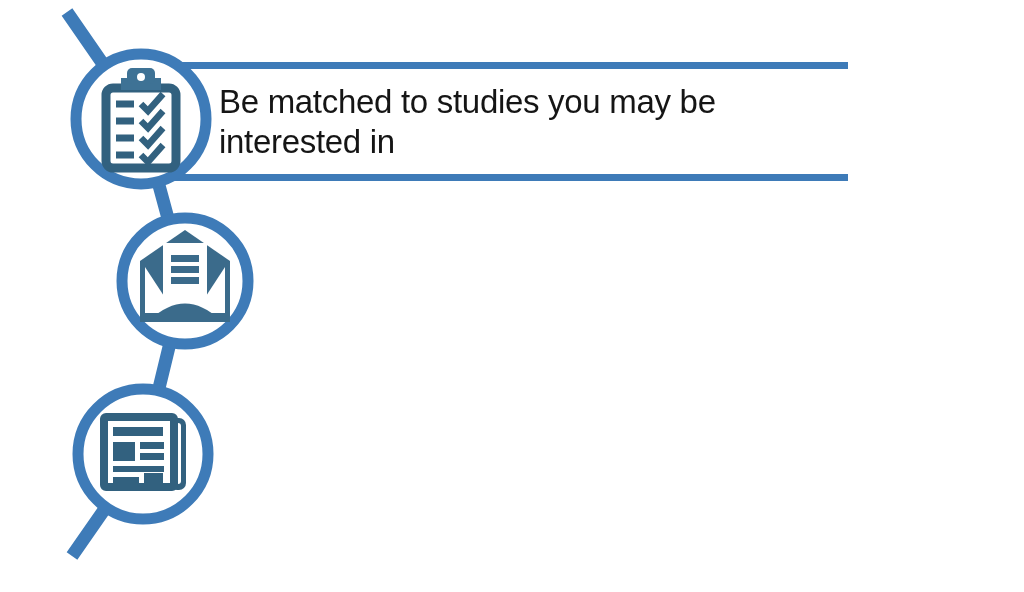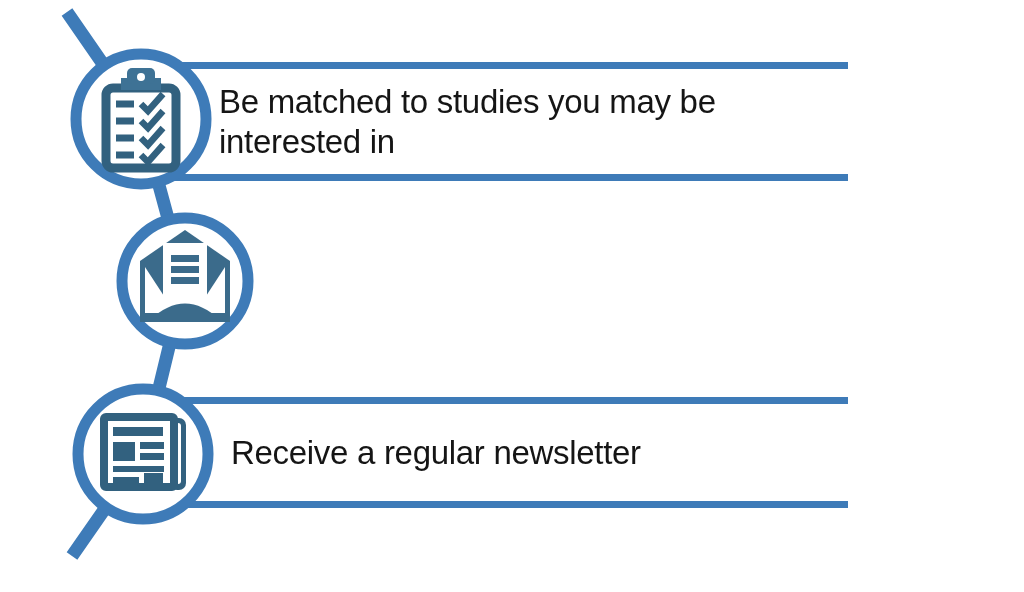--- a/index.html
+++ b/index.html
@@ -36,23 +36,20 @@
   }
 </style>
 </head>
 <body>
 
 <div id="canvas">
 
   <div class="item-box" id="box-1">
     <span class="item-label">Be matched to studies you may be
 interested in</span>
-  </div>
-  <div class="item-box" id="box-3">
-    <span class="item-label">Receive a regular newsletter</span>
   </div>
 
   <svg id="graphic-overlay" viewBox="0 0 1024 592">
 
     <polyline points="67,12 141,119 185,281 143,454 72,556" fill="none" stroke="#3E7BB8" stroke-width="13"></polyline>
 
     <circle cx="141" cy="119" r="65" fill="#ffffff" stroke="#3E7BB8" stroke-width="11"></circle>
     <circle cx="185" cy="281" r="63" fill="#ffffff" stroke="#3E7BB8" stroke-width="11"></circle>
     <circle cx="143" cy="454" r="65" fill="#ffffff" stroke="#3E7BB8" stroke-width="11"></circle>
 

